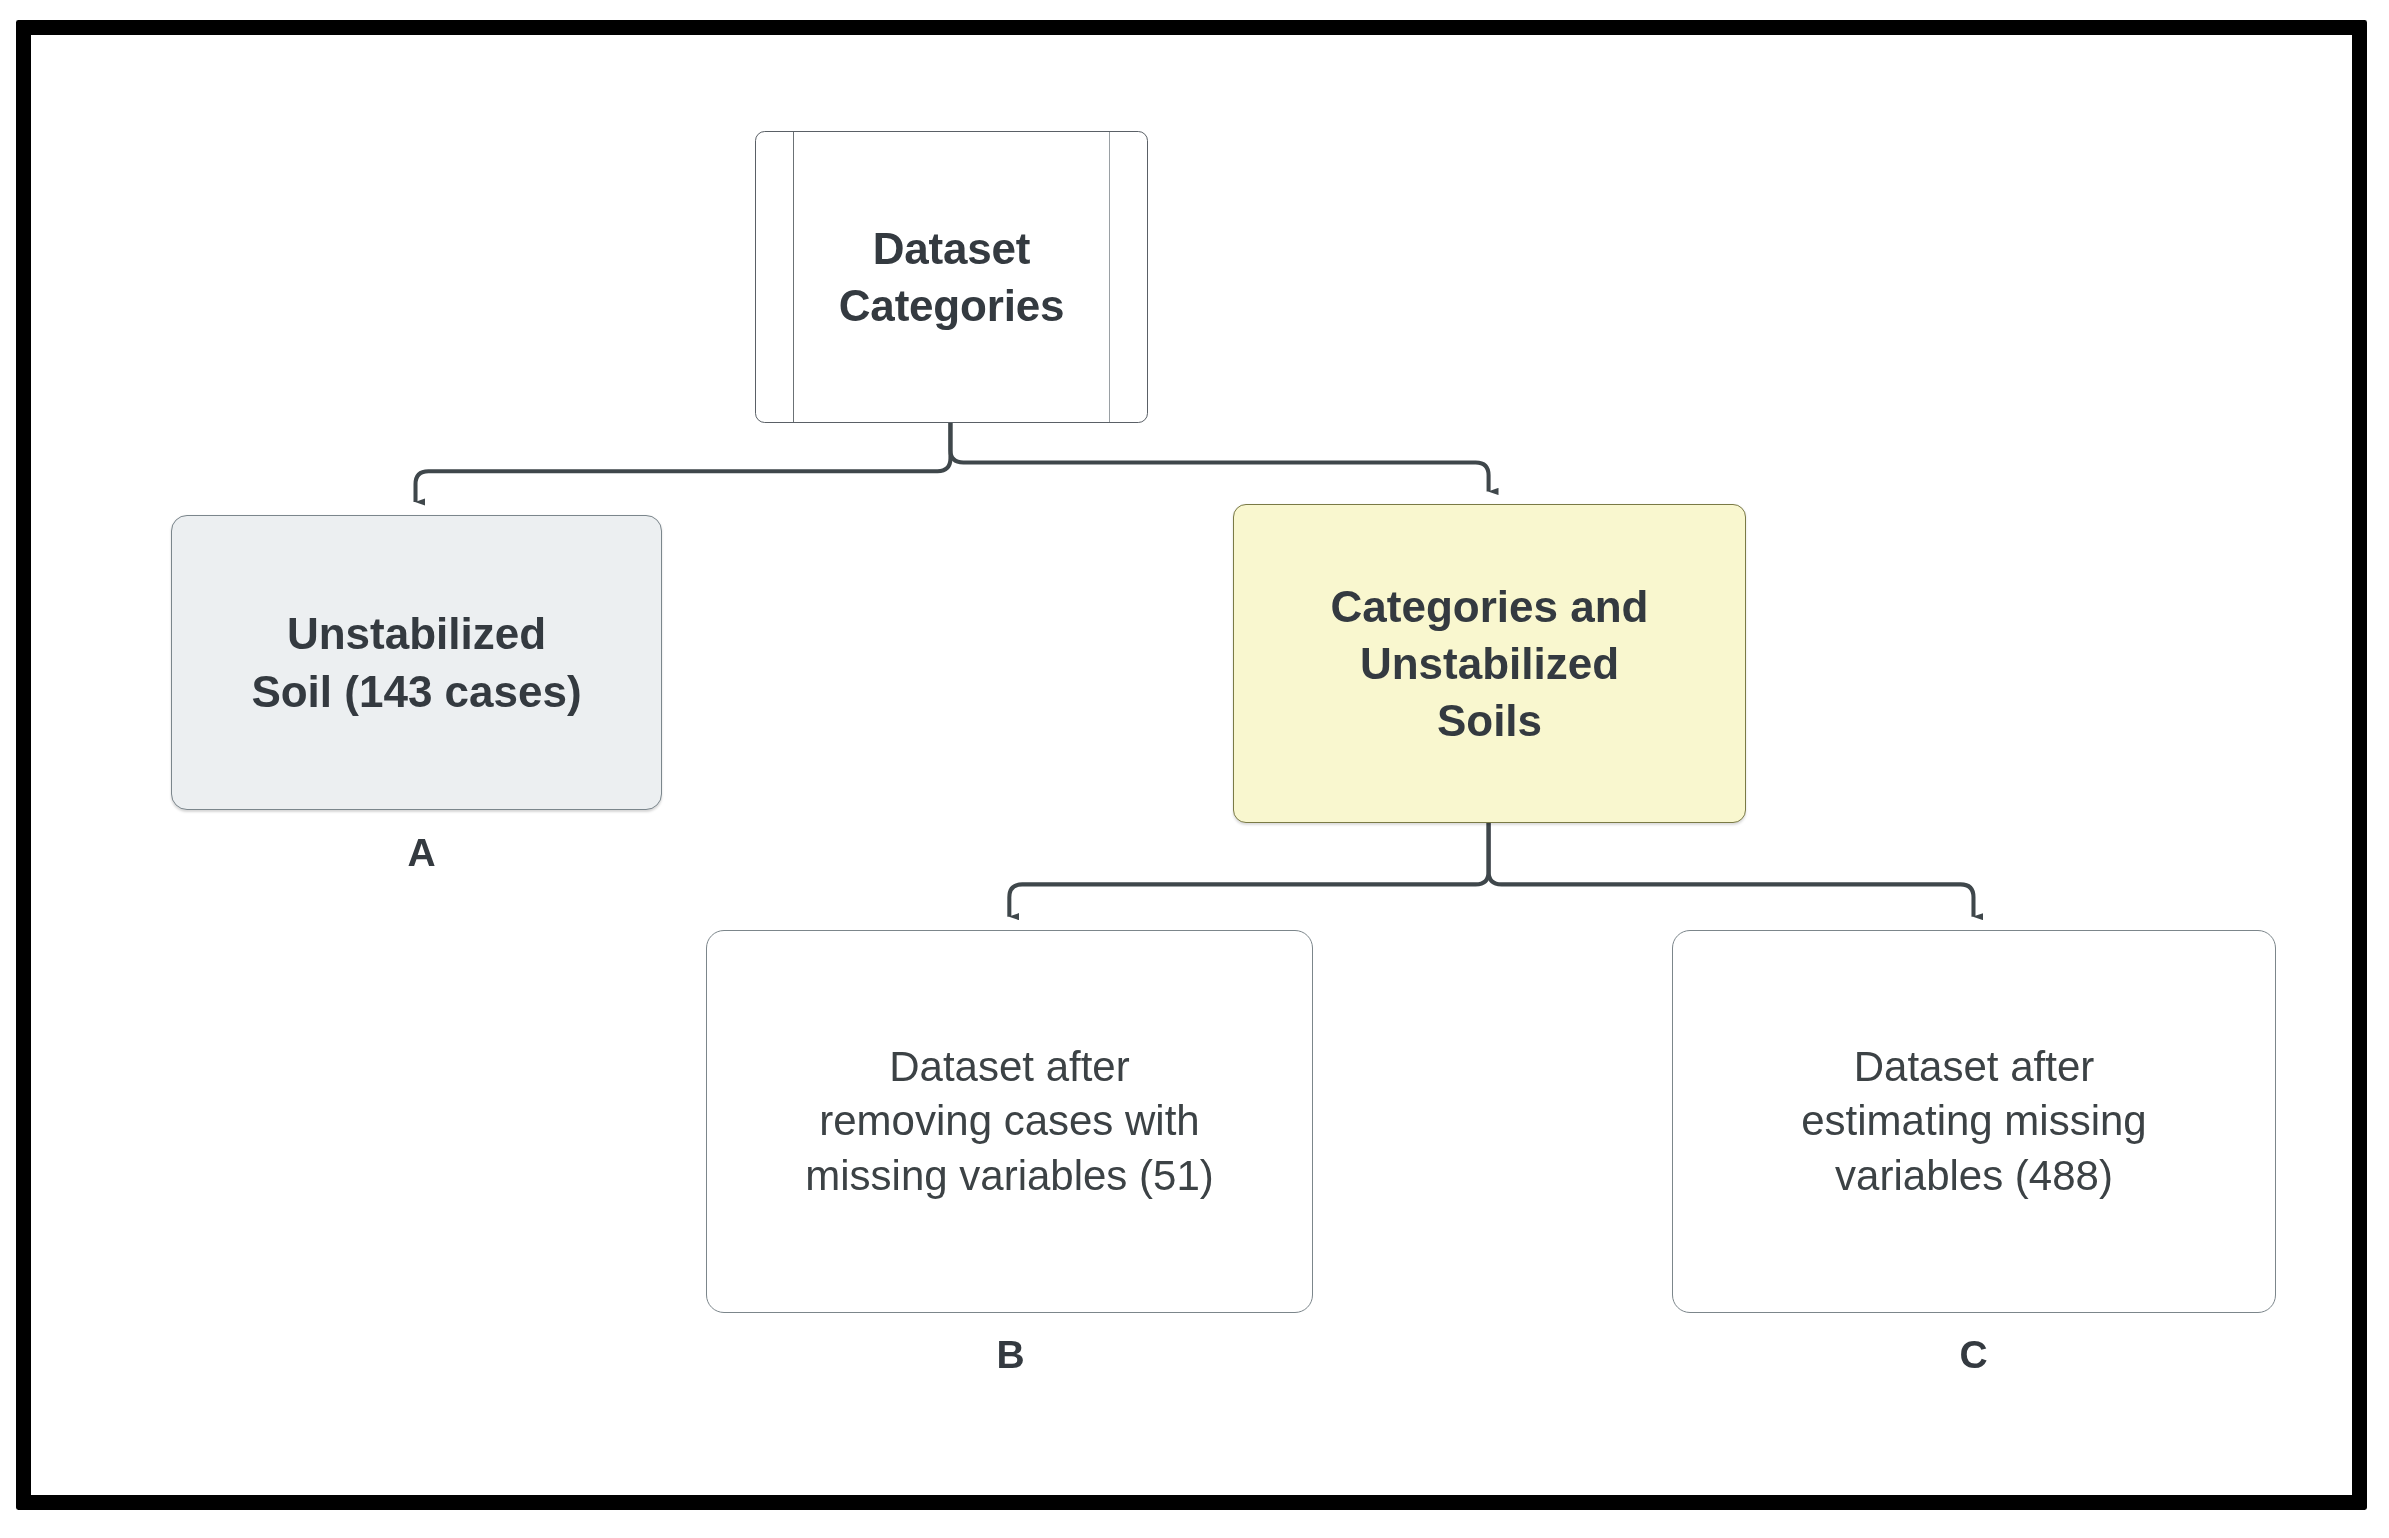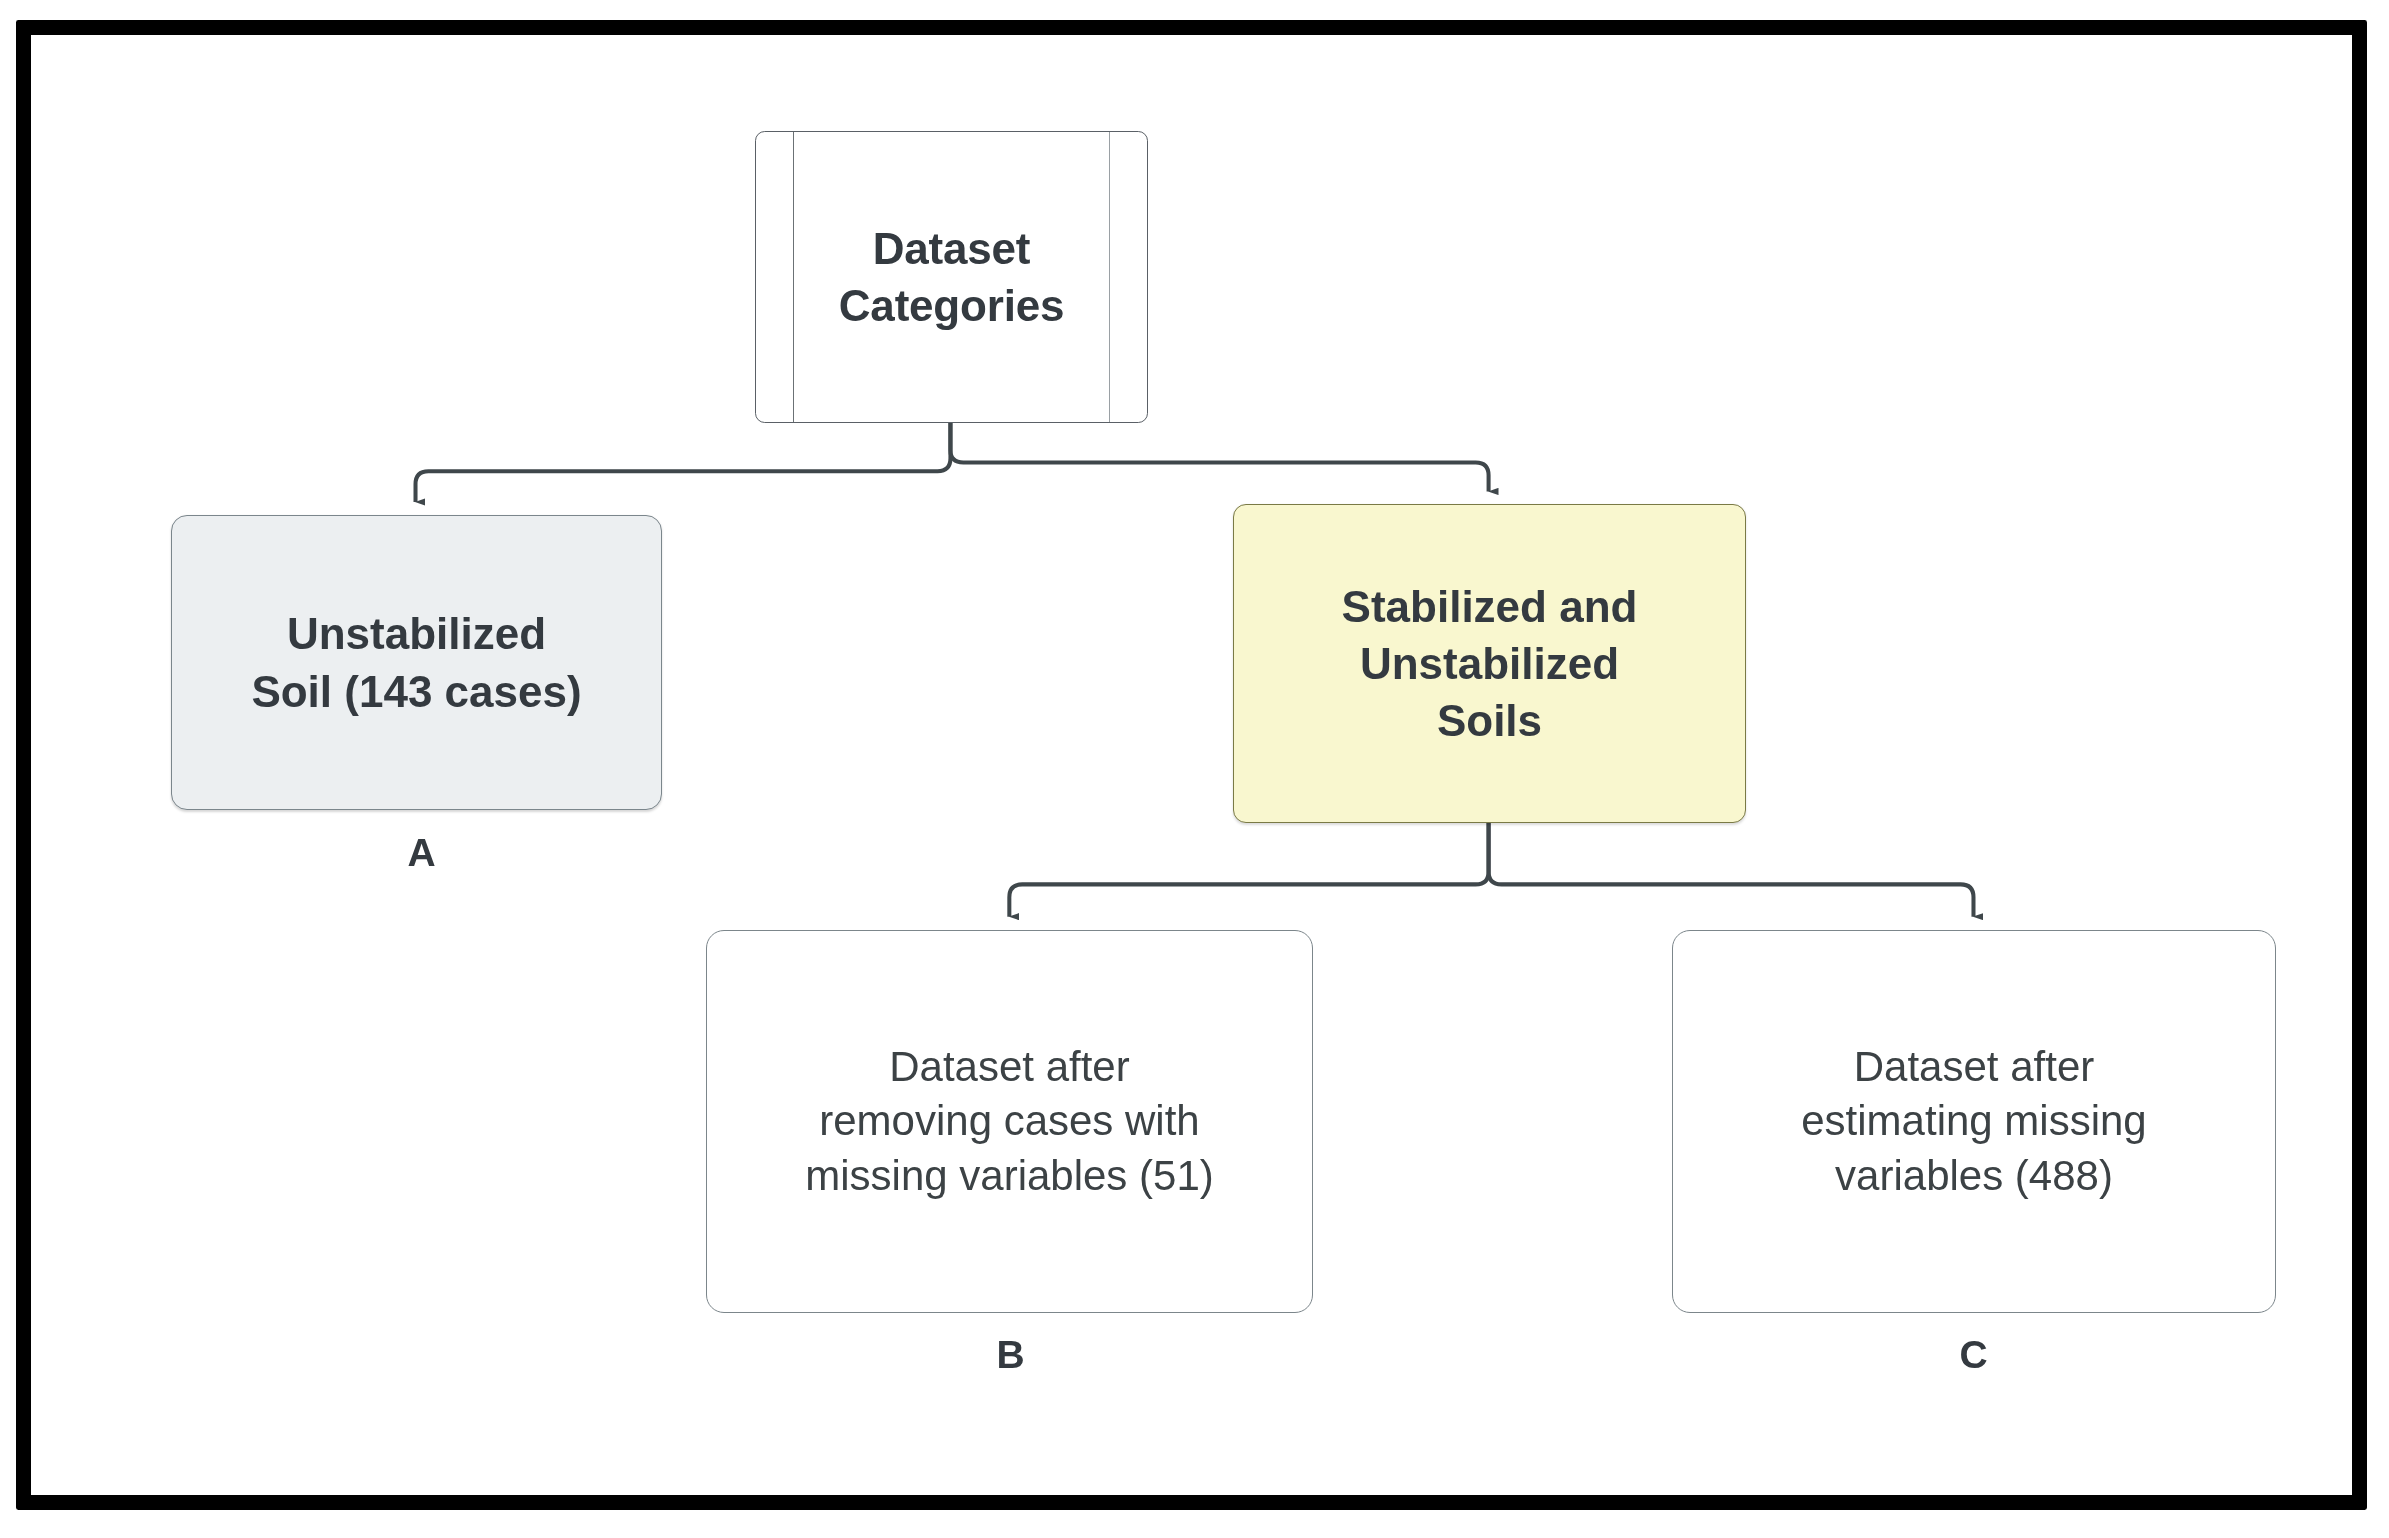--- a/index.html
+++ b/index.html
@@ -192,21 +192,21 @@
       <span class="node-text">Dataset
 Categories</span>
     </div>
 
     <div class="node" id="node-a">
       <span class="node-text">Unstabilized
 Soil (143 cases)</span>
     </div>
 
     <div class="node" id="node-y">
-      <span class="node-text">Stabilized and
+      <span class="node-text">Categories and
 Unstabilized
 Soils</span>
     </div>
 
     <div class="node" id="node-b">
       <span class="node-text">Dataset after
 removing cases with
 missing variables (51)</span>
     </div>
 

